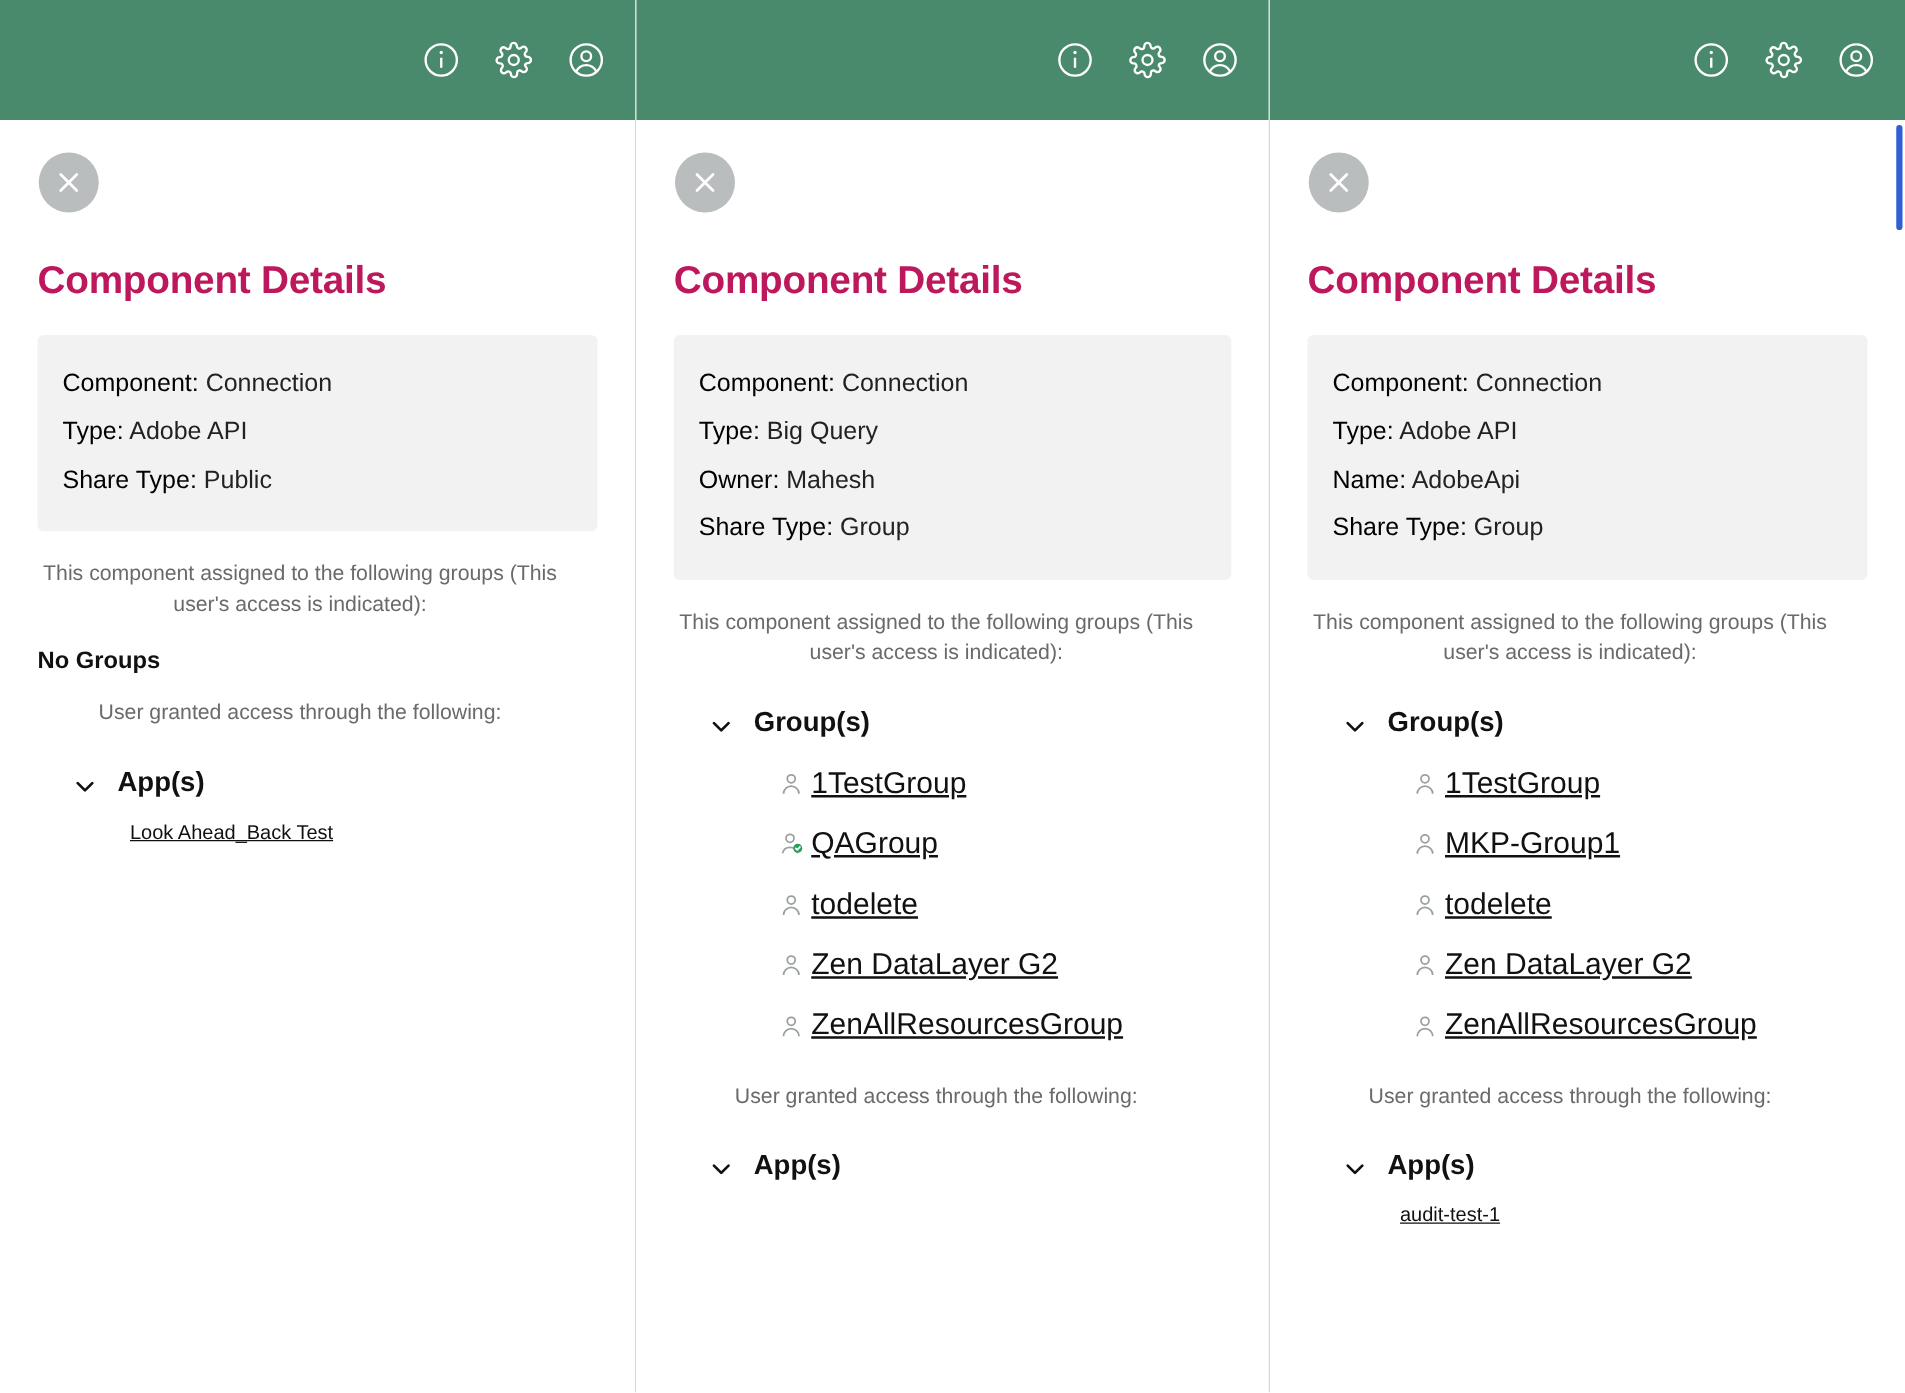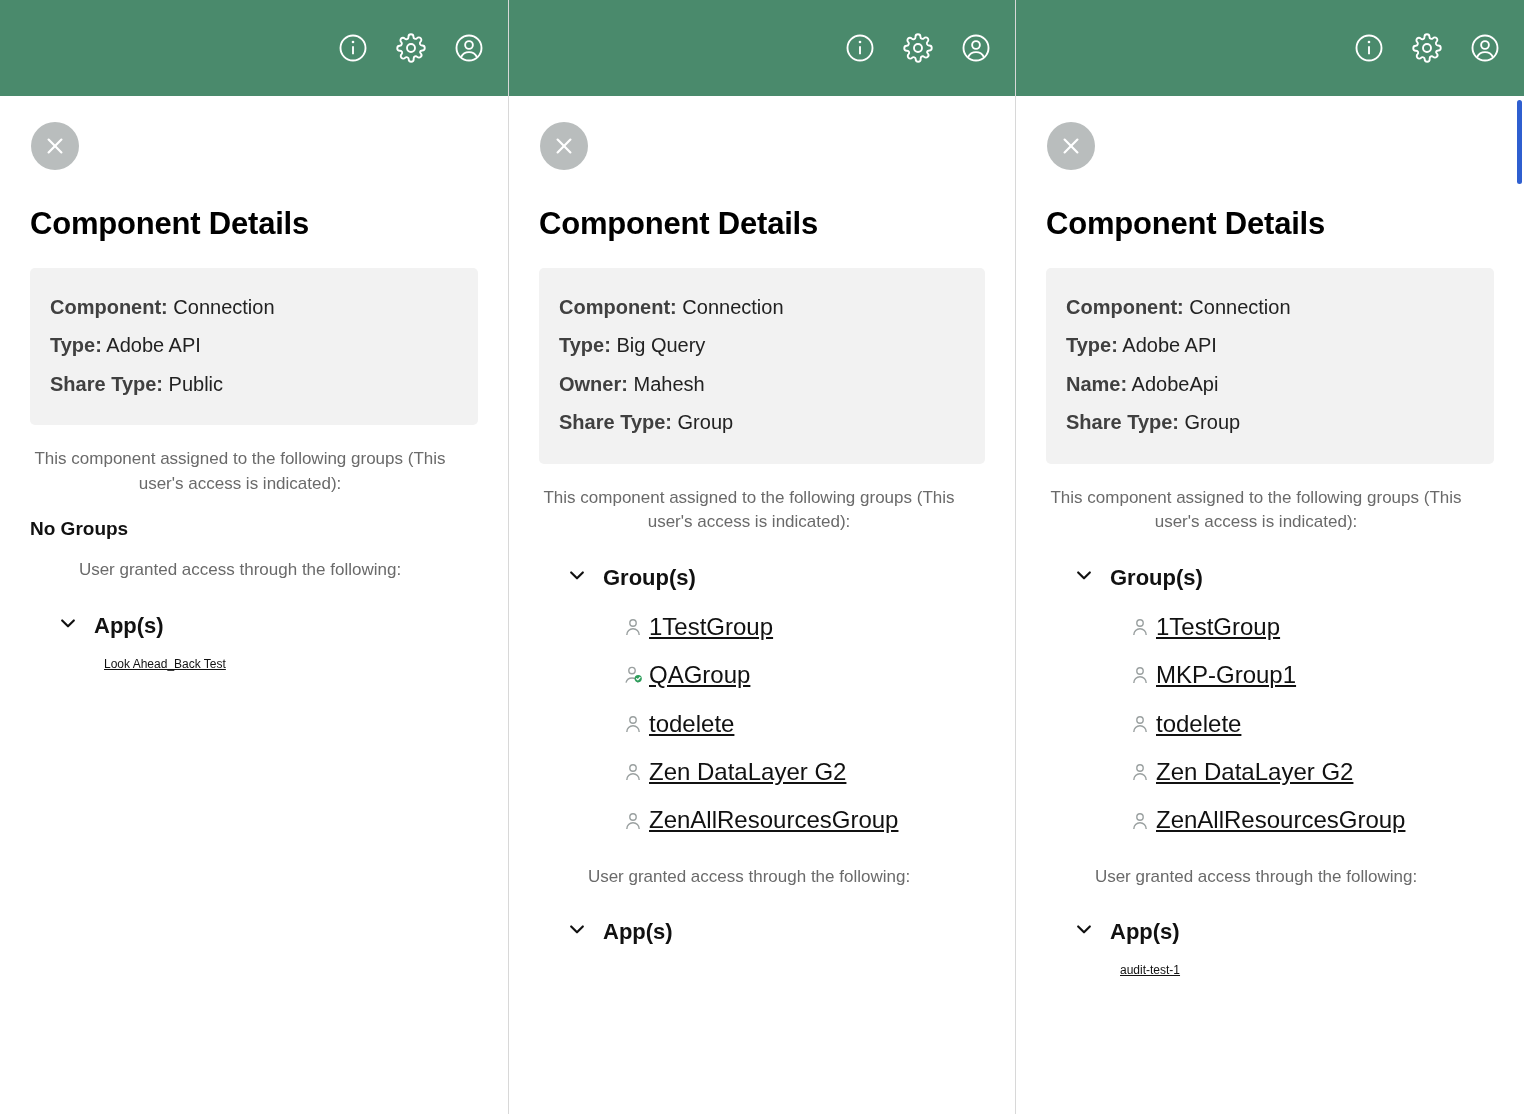--- a/index.html
+++ b/index.html
@@ -56,58 +56,58 @@
     margin-top: 26px;
     margin-left: 1px;
     display: flex; align-items: center; justify-content: center;
     cursor: pointer;
   }
   .close-btn svg { display:block; }
 
   h1.title {
     font-size: 31px;
     font-weight: bold;
-    color: #000000;
+    color: #be185d;
     margin: 36px 0 0 0;
     letter-spacing: -0.2px;
   }
 
   .info-card {
     margin-top: 26px;
     background: #f2f2f2;
     border-radius: 5px;
     padding: 20px 20px 22px 20px;
   }
   .info-row {
     font-size: 20px;
     color: #222222;
     line-height: 1.92;
     white-space: nowrap;
   }
-  .info-row b { font-weight: bold; color: #404040; }
+  .info-row b { font-weight: normal; color: #000000; }
 
   .note {
     margin-top: 22px;
     font-size: 17px;
     color: #6a6a6a;
     line-height: 1.45;
     max-width: 420px;
     text-align: center;
   }
 
   .no-groups {
     margin-top: 22px;
     font-size: 19px;
     font-weight: bold;
     color: #111111;
   }
 
   .section-head {
     display: flex;
-    align-items: flex-start;
+    align-items: flex-end;
     gap: 16px;
     margin-top: 30px;
     margin-left: 28px;
   }
   .chev {
     width: 20px; height: 20px;
     display: flex; align-items: center; justify-content: center;
     cursor: pointer;
   }
   .section-title {
@@ -137,21 +137,21 @@
     line-height: 1.85;
   }
 
   .app-list {
     margin-top: 16px;
     margin-left: 74px;
     display: flex;
     flex-direction: column;
   }
   .app-link {
-    font-size: 12px;
+    font-size: 16px;
     color: #111111;
     text-decoration: underline;
     line-height: 1.55;
     cursor: pointer;
     width: fit-content;
   }
 
   .scroll-hint {
     position: absolute;
     right: 2px;

